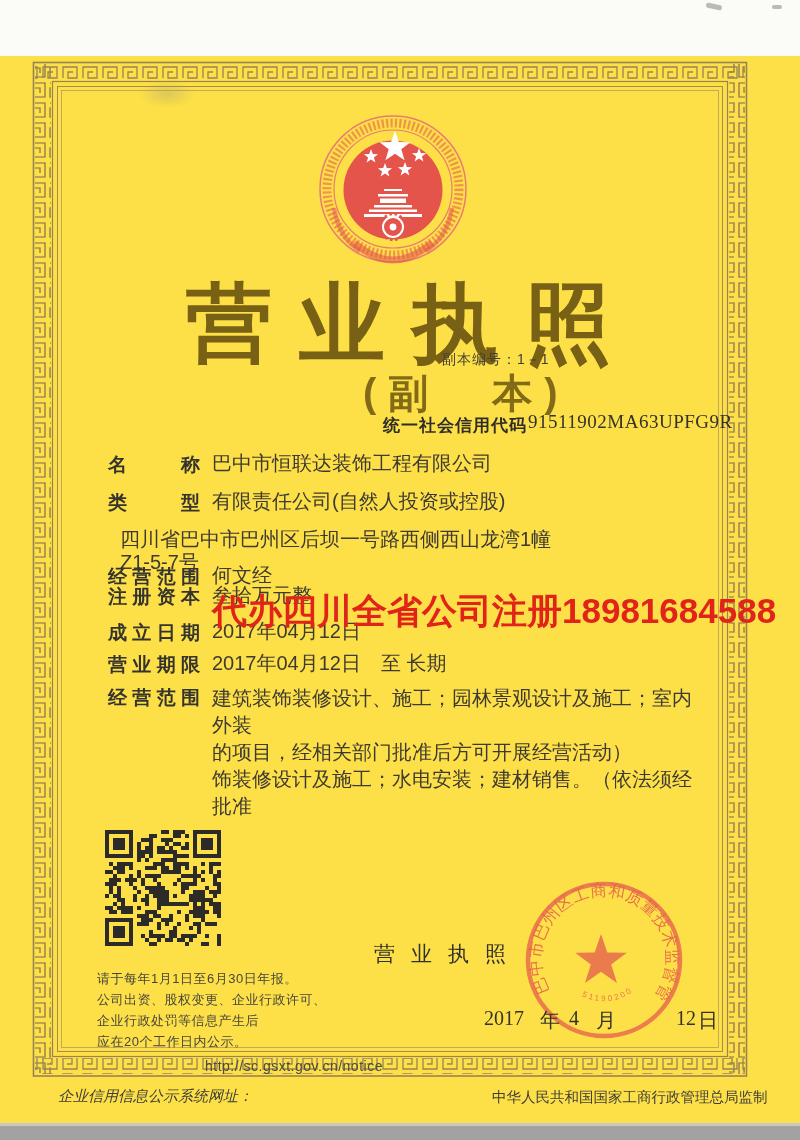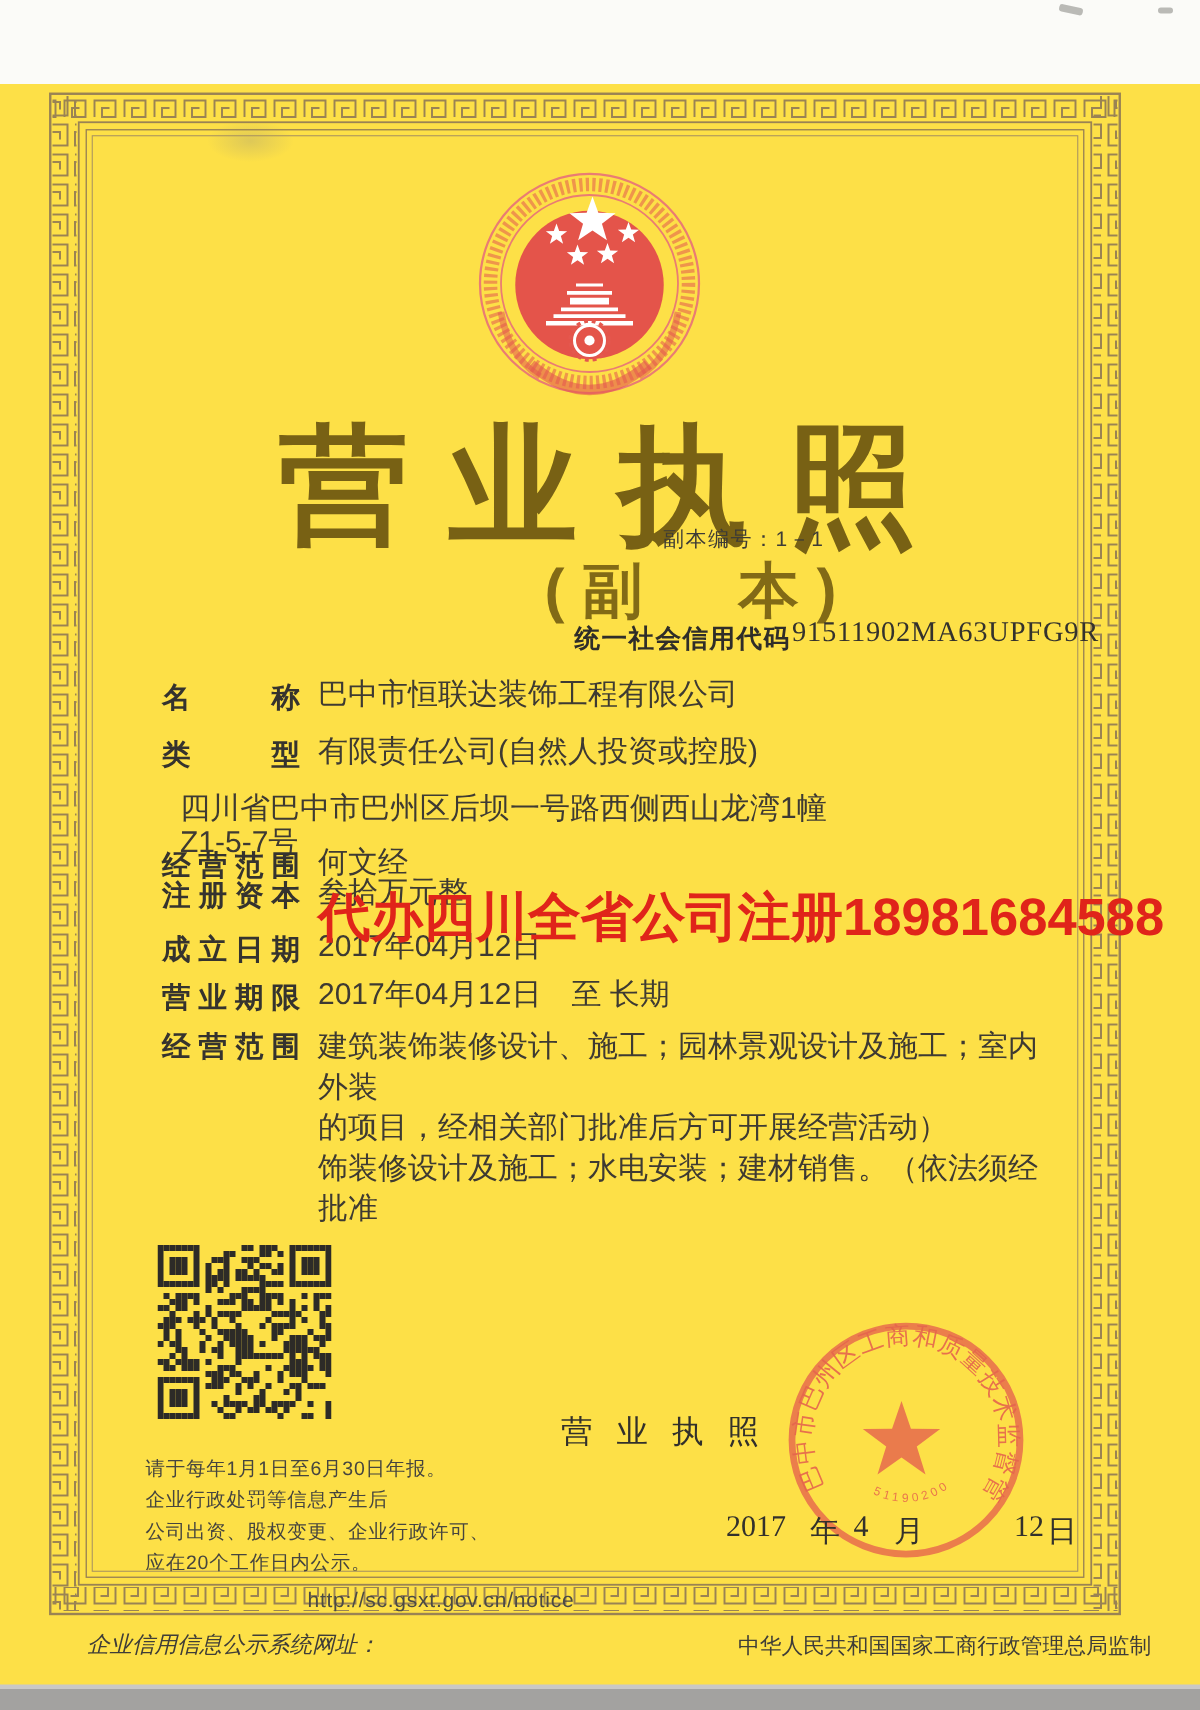--- a/index.html
+++ b/index.html
@@ -558,22 +558,22 @@
       <rect x="44" y="112" width="4" height="4" fill="#2d2b27"></rect>
       <rect x="48" y="112" width="4" height="4" fill="#2d2b27"></rect>
       <rect x="80" y="112" width="4" height="4" fill="#2d2b27"></rect>
       <rect x="96" y="112" width="4" height="4" fill="#2d2b27"></rect>
       <rect x="100" y="112" width="4" height="4" fill="#2d2b27"></rect>
       <rect x="112" y="112" width="4" height="4" fill="#2d2b27"></rect>
     </svg>
 
   <div class="note">
     <div>请于每年1月1日至6月30日年报。</div>
+    <div>公司出资、股权变更、企业行政许可、</div>
     <div>企业行政处罚等信息产生后</div>
-    <div>公司出资、股权变更、企业行政许可、</div>
     <div>应在20个工作日内公示。</div>
   </div>
 
   <div class="authority">营业执照</div>
 
   <svg class="seal-svg" width="168" height="168" viewBox="0 0 168 168" xmlns="http://www.w3.org/2000/svg" xmlns:xlink="http://www.w3.org/1999/xlink">
     <defs>
       <path id="sealArc" d="M 33 120 A 63 63 0 1 1 135 120" fill="none"></path>
       <path id="sealNumArc" d="M 52 113 A 48 48 0 0 0 116 113" fill="none"></path>
     </defs>

